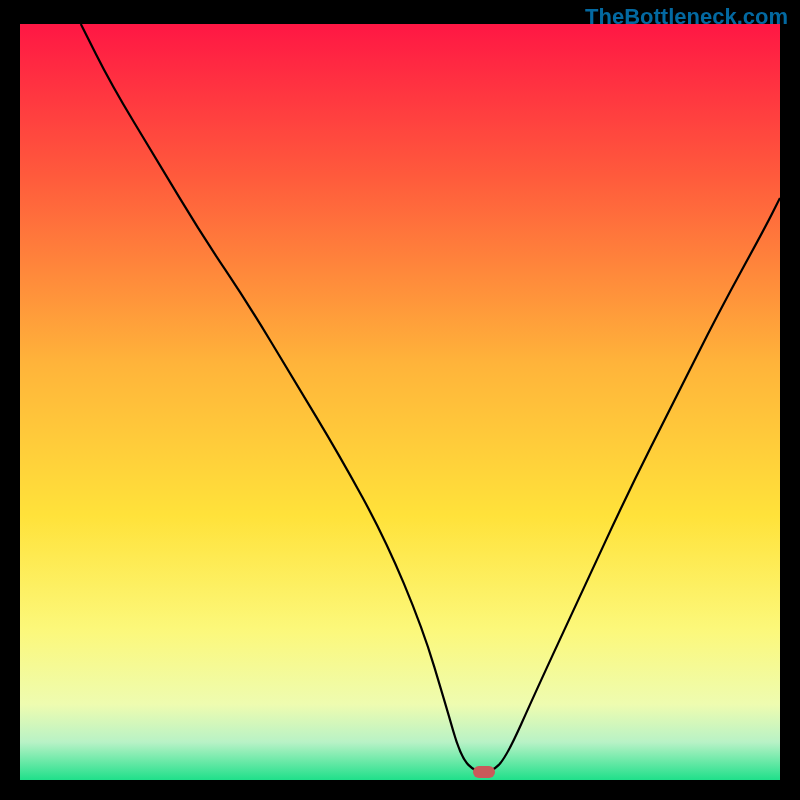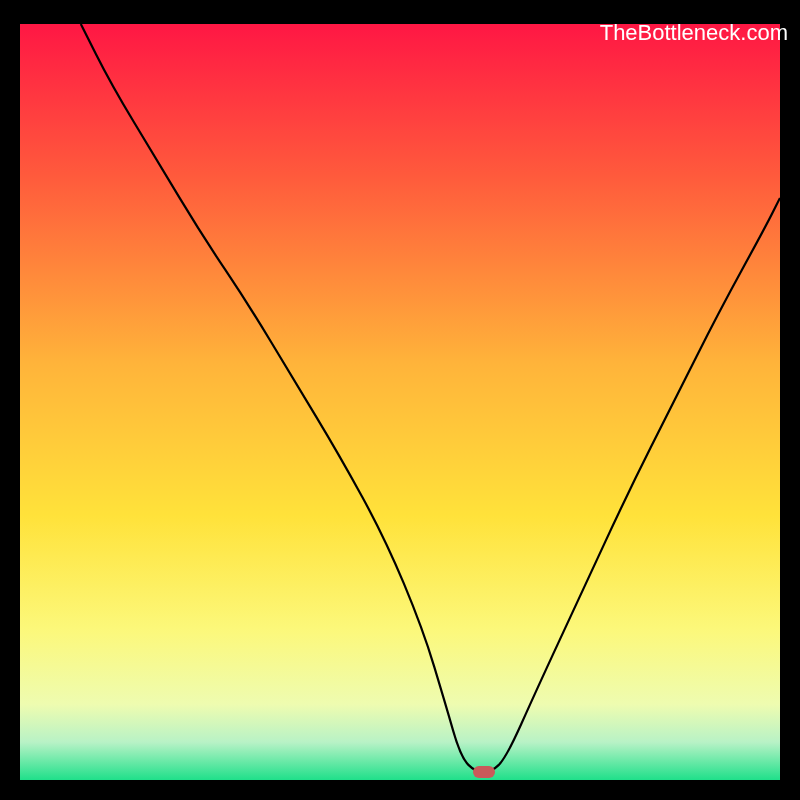--- a/index.html
+++ b/index.html
@@ -1,23 +1,23 @@
 <!DOCTYPE html>
 <html><head>
 <meta charset="utf-8">
 <style>
   * { margin: 0; padding: 0; box-sizing: border-box; }
   body { width: 800px; height: 800px; background: #000; position: relative; font-family: Arial, sans-serif; }
   .watermark {
     position: absolute;
-    top: 20px;
+    top: 4px;
     right: 12px;
-    color: #ffffff;
+    color: #0369a1;
     font-size: 22px;
-    font-weight: normal;
+    font-weight: bold;
     z-index: 10;
   }
   .chart-area {
     position: absolute;
     left: 20px;
     top: 24px;
     width: 760px;
     height: 756px;
   }
   .gradient-bg {

